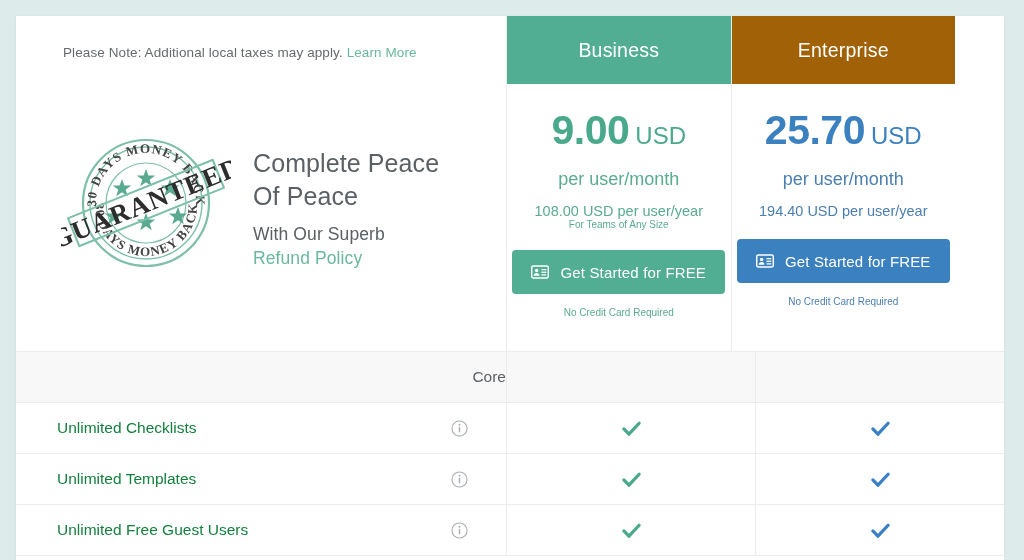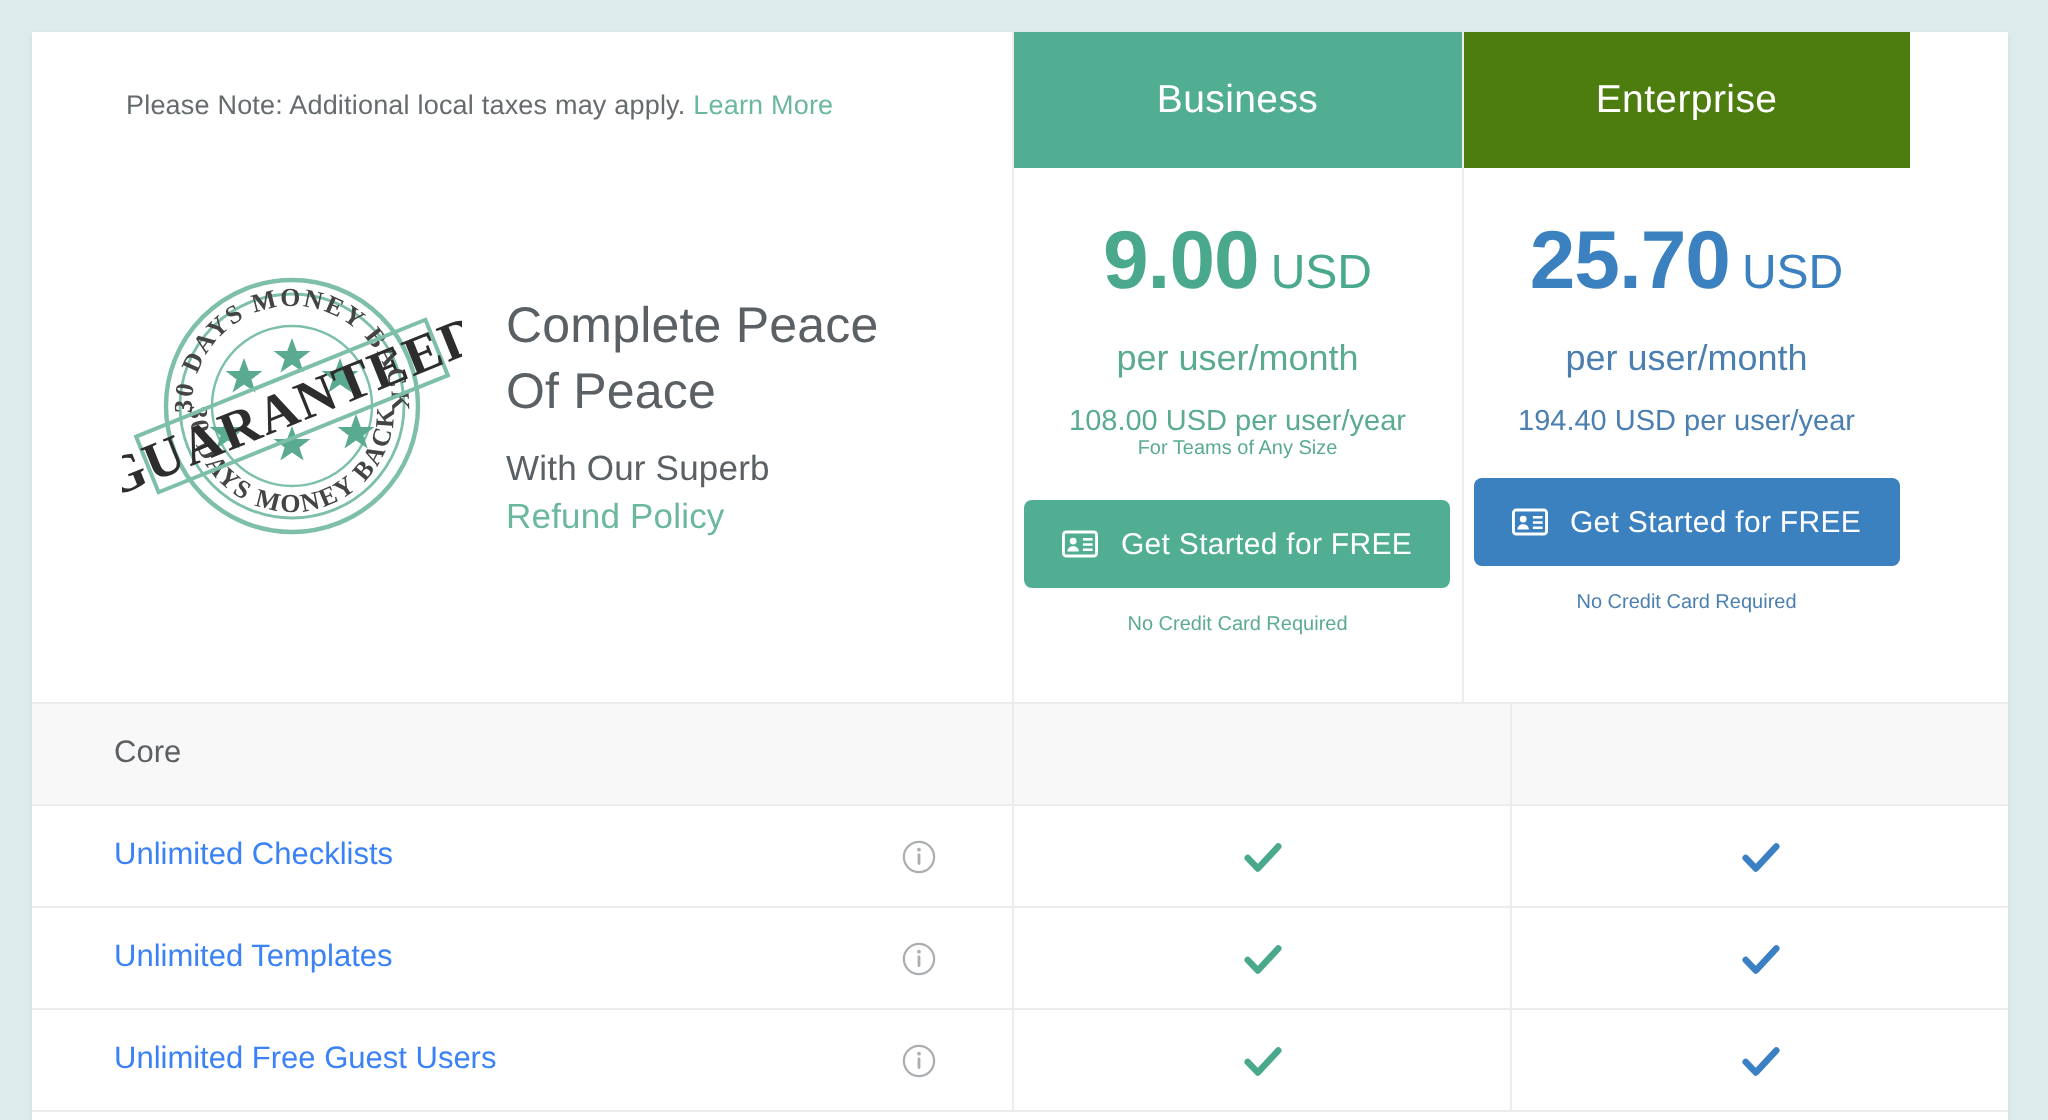--- a/index.html
+++ b/index.html
@@ -85,21 +85,21 @@
   .plan-head{
     height:68px;
     display:flex;
     align-items:center;
     justify-content:center;
     color:#fff;
     font-size:19.5px;
     letter-spacing:.2px;
   }
   .plan.business .plan-head{ background:#52ae92; }
-  .plan.enterprise .plan-head{ background:#4d7c0f; }
+  .plan.enterprise .plan-head{ background:#a16207; }
 
   .price{
     margin-top:26px;
     line-height:1;
     white-space:nowrap;
   }
   .price .amt{ font-size:41px; font-weight:700; letter-spacing:-.5px; }
   .price .cur{ font-size:24px; font-weight:400; margin-left:6px; }
   .plan.business .price{ color:#4aa98c; }
   .plan.enterprise .price{ color:#3b80bf; }
@@ -142,38 +142,39 @@
     align-items:center;
     height:51px;
     border-bottom:1px solid #ececec;
     background:#f8f8f8;
   }
   .grow .glabel{
     width:490px;
     padding-left:41px;
     font-size:15.5px;
     color:#5b6064;
+    text-align:right;
   }
   .grow .gcell{ width:249px; border-left:1px solid #ececec; height:51px; }
 
   .frow{
     display:flex;
     align-items:center;
     height:51px;
     border-bottom:1px solid #ececec;
   }
   .frow .fname{
     width:490px;
     padding-left:41px;
     padding-right:38px;
     display:flex;
     align-items:center;
     justify-content:space-between;
     font-size:15.5px;
-    color:#3b82f6;
+    color:#15803d;
   }
   .frow .fcell{
     width:249px;
     height:51px;
     border-left:1px solid #ececec;
     display:flex;
     align-items:center;
     justify-content:center;
   }
   .info{ width:17px; height:17px; cursor:pointer; opacity:.75; }

